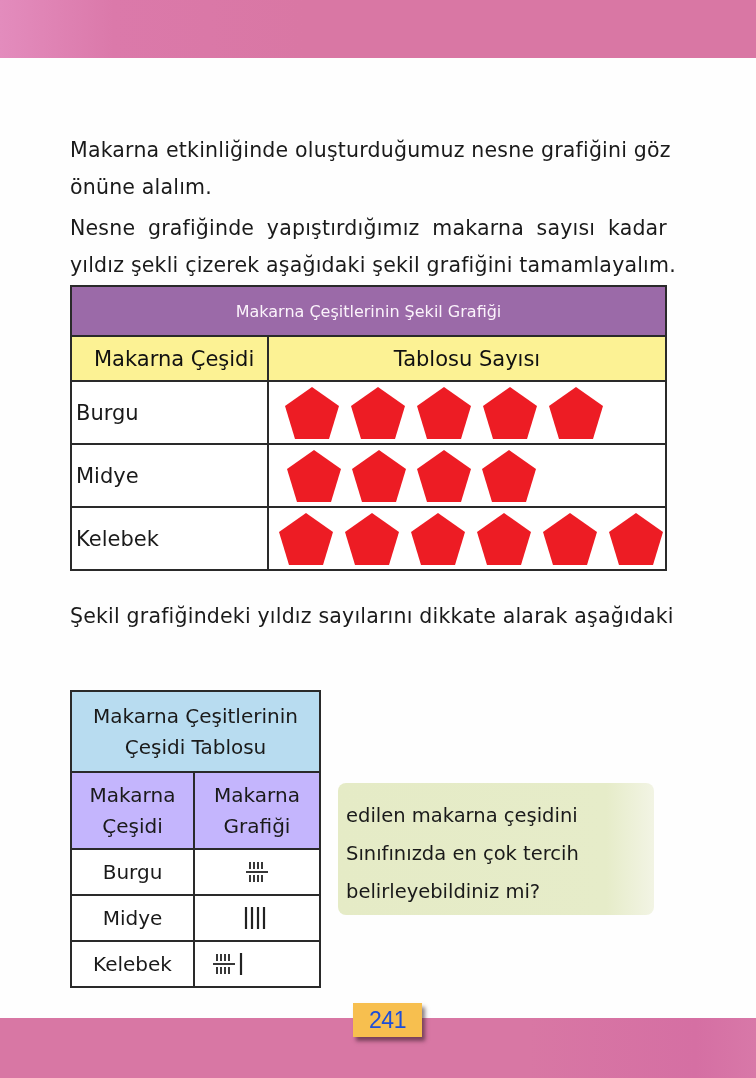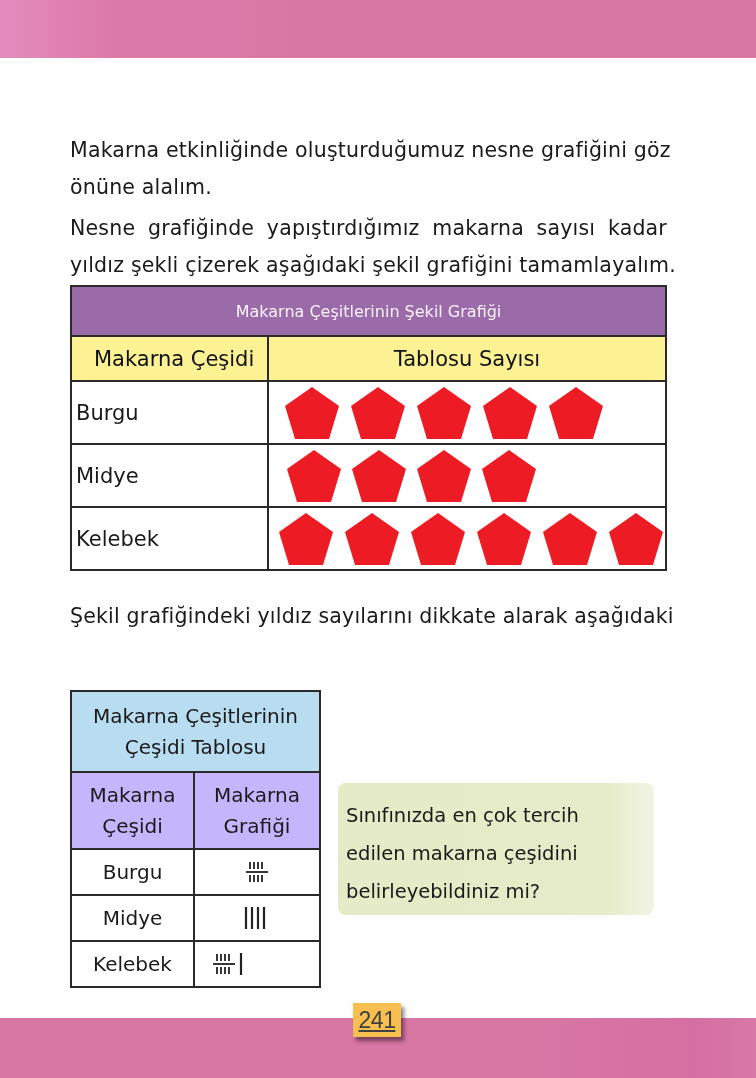--- a/index.html
+++ b/index.html
@@ -11,27 +11,26 @@
   }
   .top-band {
     position: absolute; left: 0; top: 0; width: 756px; height: 58px;
     background: linear-gradient(90deg, #e38cbd 0%, #db79aa 15%, #d977a4 40%, #d977a4 100%);
   }
   .bottom-band {
     position: absolute; left: 0; top: 1018px; width: 756px; height: 60px;
     background: linear-gradient(90deg, #d877a4 0%, #d877a4 70%, #d56fa3 92%, #d878a8 100%);
   }
   .page-num {
-    position: absolute; left: 353px; top: 1003px; width: 48px; height: 34px;
-    background: #f7bf4f; color: #404040;
+    position: absolute; left: 353px; top: 1003px; width: 69px; height: 34px;
+    background: #f7bf4f; color: #1d4ed8;
     font-family: "Liberation Sans", sans-serif; font-size: 23px;
     display: flex; align-items: center; justify-content: center;
     box-shadow: 3px 4px 4px rgba(40,20,30,0.55);
     letter-spacing: -0.5px;
-    text-decoration: underline;
   }
   .para {
     position: absolute; left: 70px; width: 597px;
     font-size: 20.5px; line-height: 37px;
     text-align: justify; text-align-last: justify;
     letter-spacing: 0.2px;
   }
   .para .line { display: block; text-align: justify; text-align-last: justify; white-space: nowrap; }
   .para .line.last { text-align-last: left; }
 
@@ -267,19 +266,19 @@
             </svg>
             <svg width="12" height="28" viewBox="0 0 12 28">
               <line x1="4" y1="3" x2="4" y2="25" stroke="#222" stroke-width="2.2"></line>
             </svg>
           </span></td>
   </tr>
 </tbody>
   </table>
 
 <div class="callout">
+  <span>edilen makarna çeşidini</span>
   <span>Sınıfınızda en çok tercih</span>
-  <span>edilen makarna çeşidini</span>
   <span>belirleyebildiniz mi?</span>
 </div>
 
 <div class="bottom-band"></div>
 <div class="page-num">241</div>
 
 </body></html>

